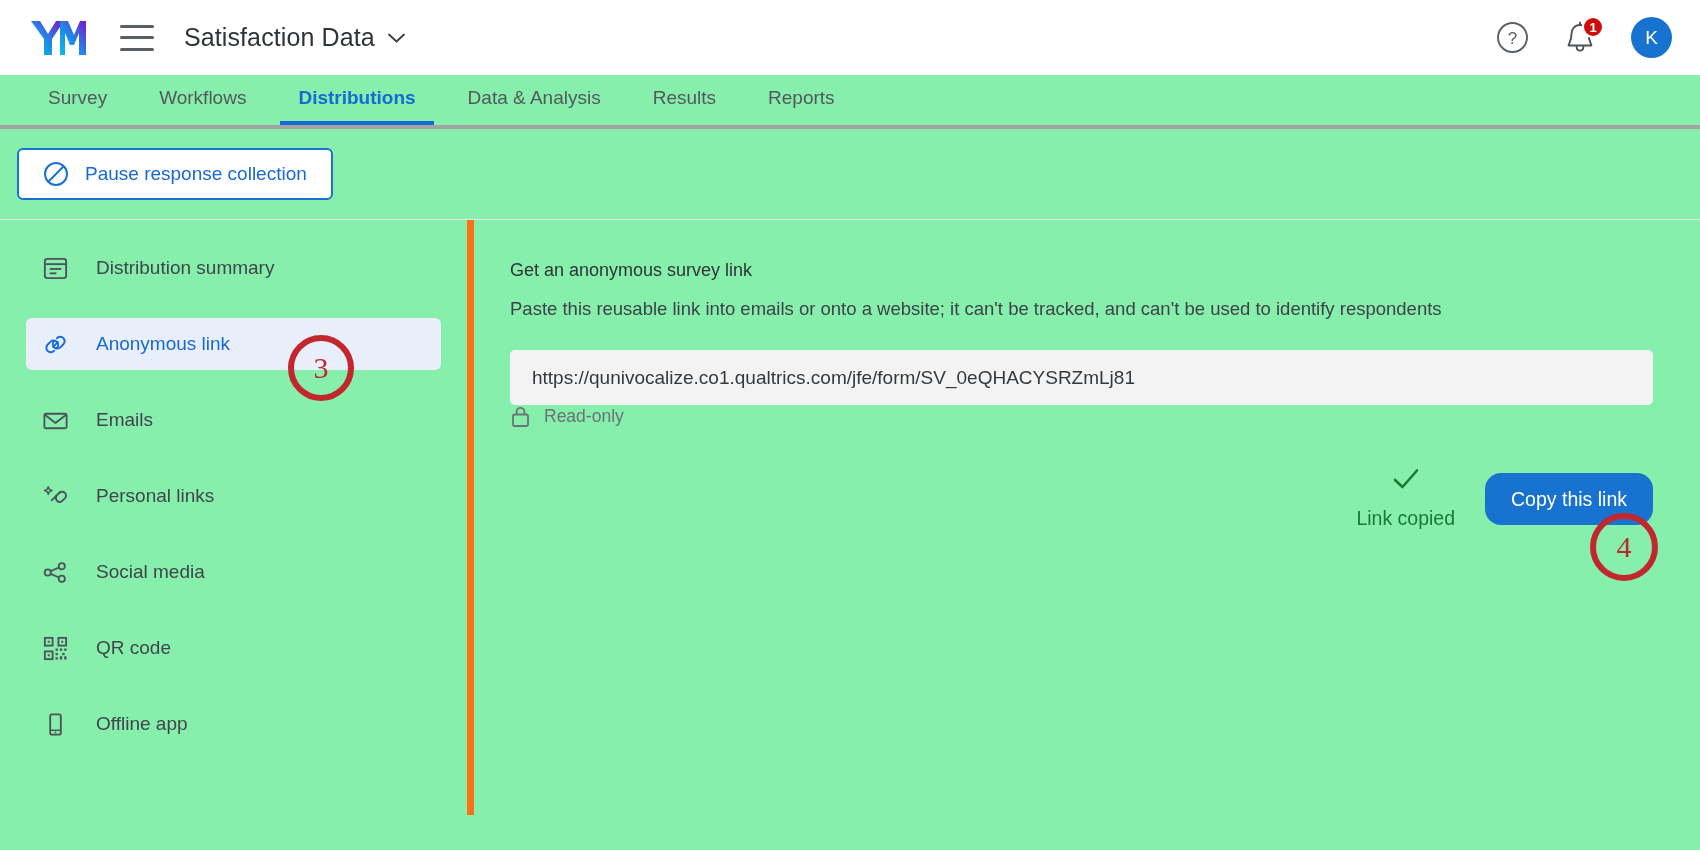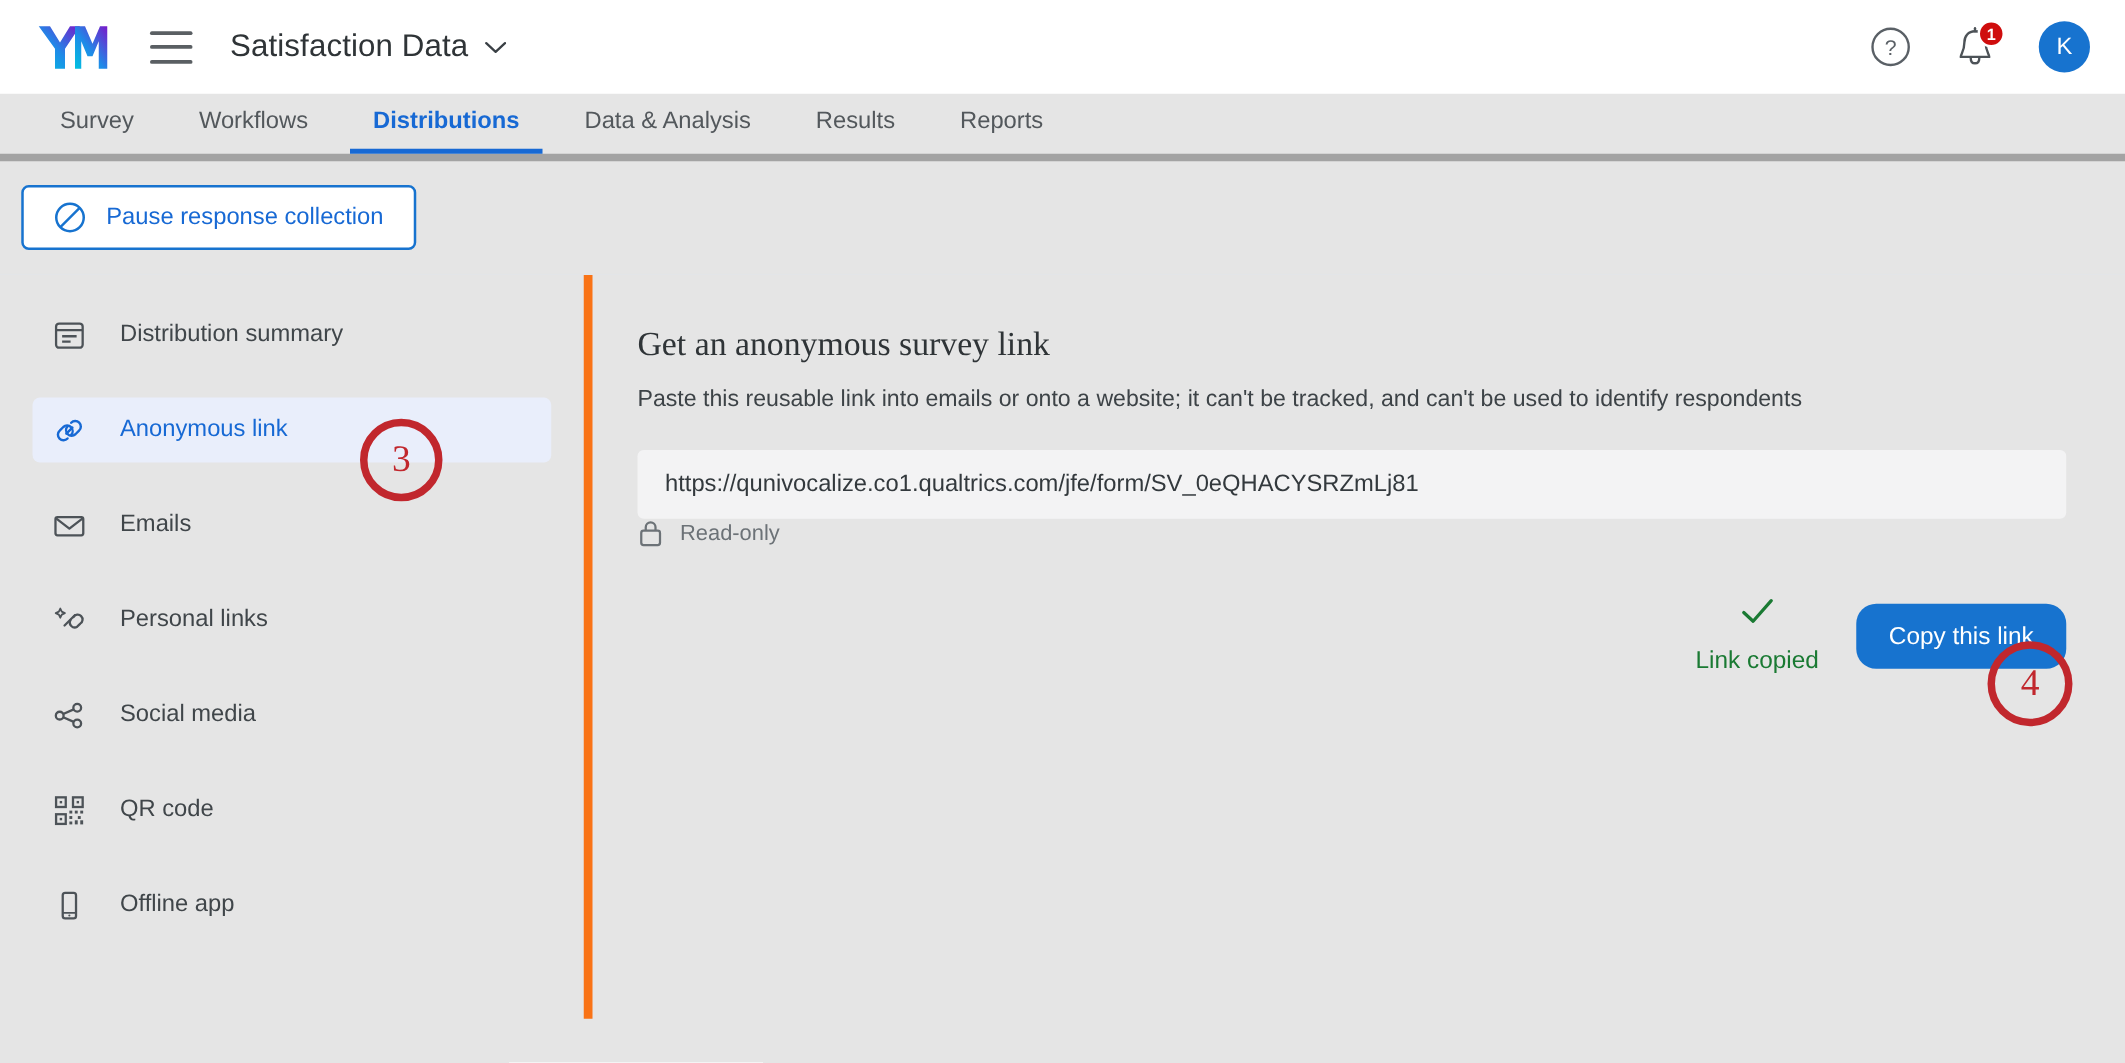--- a/index.html
+++ b/index.html
@@ -2,21 +2,21 @@
 <html><head>
 <meta charset="utf-8">
 <style>
   * { box-sizing: border-box; margin: 0; padding: 0; }
   html, body {
     width: 1700px; height: 850px;
     background: #ffffff;
     font-family: "Liberation Sans", sans-serif;
     overflow: hidden;
   }
-  .app { width: 1700px; height: 850px; position: relative; background:#e5e5e5; }
+  .app { width: 1700px; height: 850px; position: relative; background:#86efac; }
 
   
   .topbar {
     height: 75px;
     display: flex; align-items: center;
     padding: 0 28px 0 30px;
     background: #fff;
     position: relative;
   }
   .xm-logo { width: 56px; height: 40px; flex: none; }
@@ -49,21 +49,21 @@
   .avatar {
     width: 41px; height: 41px; border-radius: 50%;
     background: #1773cf; color: #fff;
     display: flex; align-items: center; justify-content: center;
     font-size: 19px; font-weight: 500; cursor: pointer;
   }
 
   
   .navtabs {
     height: 54px; display: flex; align-items: stretch;
-    padding: 0 0 0 30px; border-bottom: 6px solid #a3a3a3;
+    padding: 0 0 0 30px; border-bottom: 4px solid #a3a3a3;
     gap: 0;
   }
   .navtab {
     display: flex; align-items: center;
     font-size: 19px; color: #53585c;
     padding: 0 18px; margin-right: 16px;
     cursor: pointer; position: relative;
     border-bottom: 4px solid transparent;
     white-space: nowrap;
   }
@@ -90,21 +90,21 @@
     display: flex; align-items: center; gap: 26px;
     height: 52px; margin-bottom: 24px; padding: 0 14px;
     border-radius: 6px; cursor: pointer;
     color: #40464a; font-size: 19px; white-space: nowrap;
   }
   .side-item .ico { width: 30px; height: 30px; flex: none; display:flex; align-items:center; justify-content:center; }
   .side-item.active { background: #e9eefb; color: #1769d4; }
 
   
   .main { flex: 1; padding: 40px 0 0 36px; position: relative; }
-  .main-title { font-size: 27px; color: #2f3437; font-weight: 400; margin-bottom: 17px; font-family: Liberation Serif, serif; }
+  .main-title { font-size: 18px; color: #2f3437; font-weight: 400; margin-bottom: 17px; }
   .main-desc { font-size: 18.5px; color: #3d4347; margin-bottom: 30px; }
   .url-field {
     width: 1143px; height: 55px;
     background: #f3f3f4; border-radius: 5px;
     display: flex; align-items: center; padding: 0 22px;
     font-size: 19px; color: #33393d;
     overflow: hidden; white-space: nowrap;
   }
   .readonly-row {
     display: flex; align-items: center; gap: 13px;

